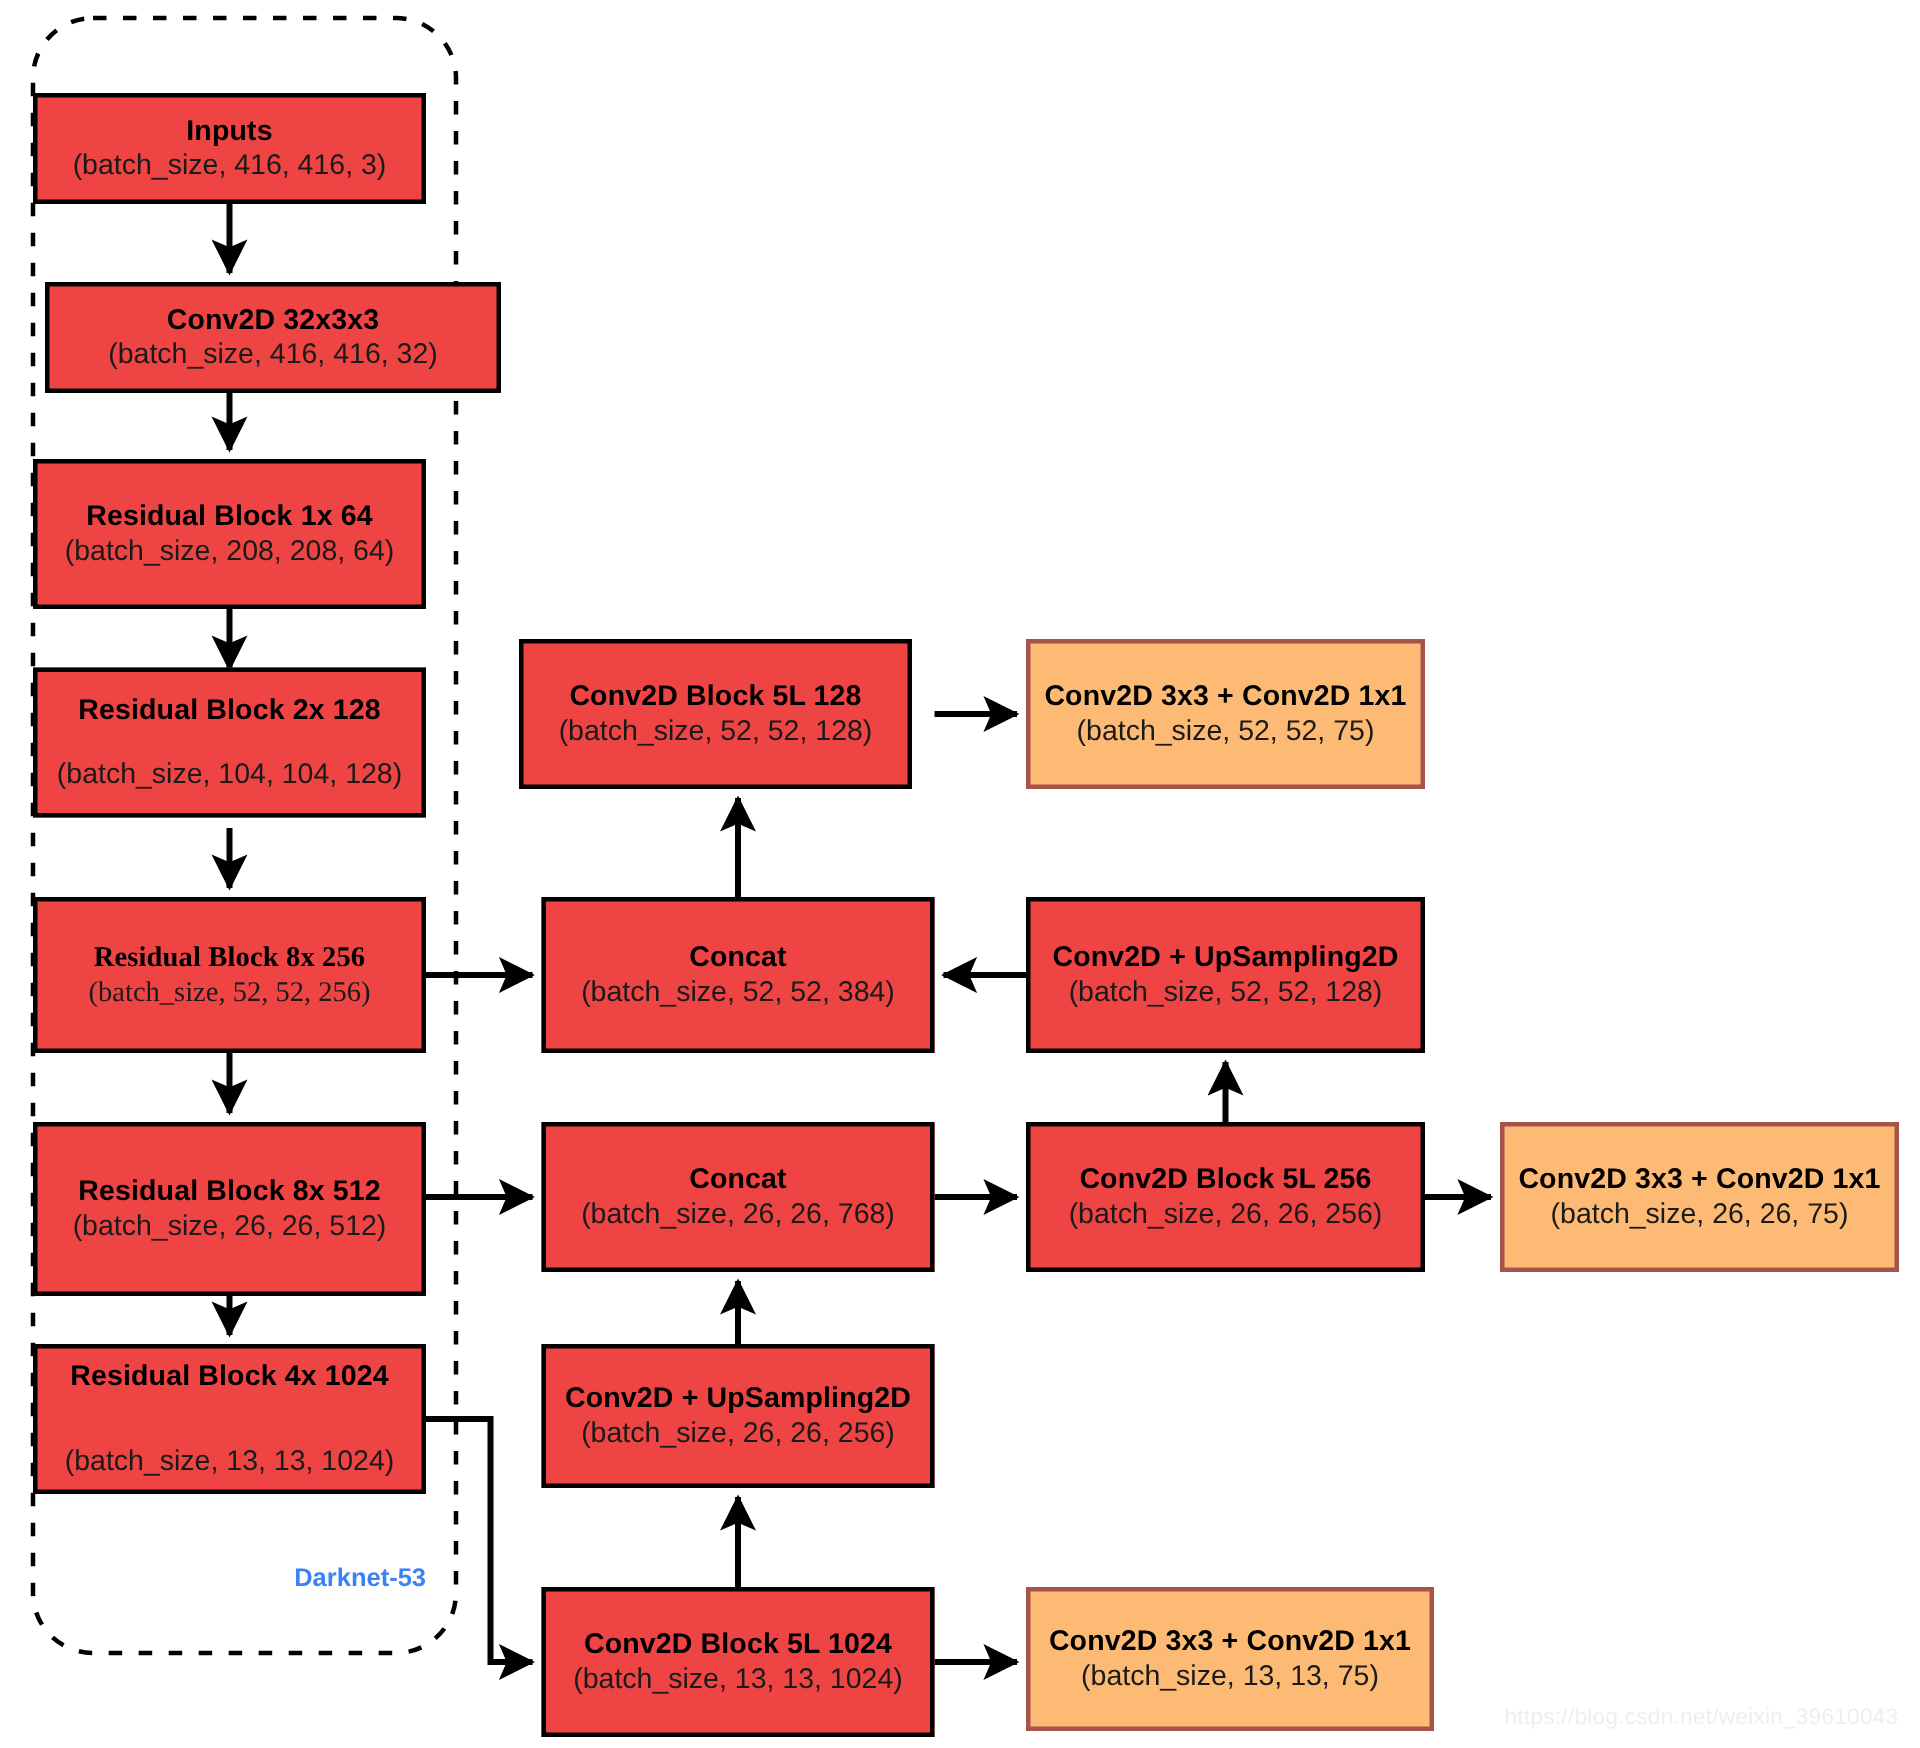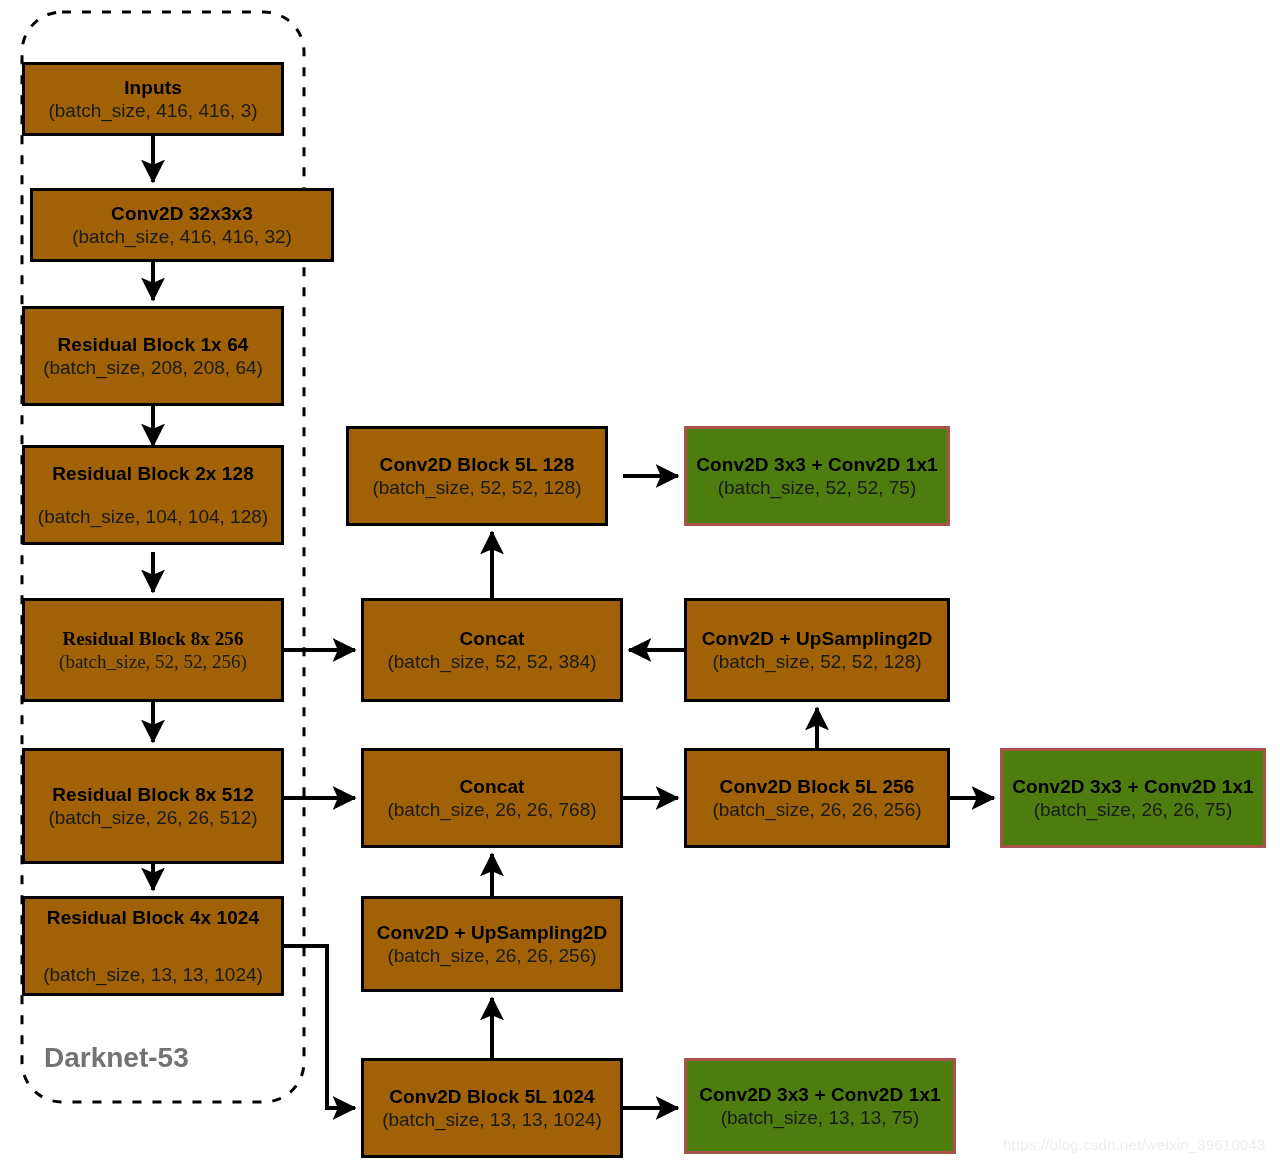--- a/index.html
+++ b/index.html
@@ -23,53 +23,53 @@
   svg.diagram-canvas {
     position: absolute;
     left: 0;
     top: 0;
     width: 1280px;
     height: 1165px;
   }
   .node-box {
     position: absolute;
     box-sizing: border-box;
-    background: #a16207;
+    background: #ef4444;
     border: 3px solid #000000;
     display: flex;
     flex-direction: column;
     align-items: center;
     justify-content: center;
     text-align: center;
     line-height: 1.12;
   }
   .node-box.pink {
-    background: #4d7c0f;
+    background: #fdba74;
     border: 3px solid #a8534a;
   }
   .node-title {
     font-weight: bold;
     font-size: 19px;
     color: #000000;
     letter-spacing: 0.1px;
     white-space: nowrap;
   }
   .node-shape {
     font-weight: normal;
     font-size: 19px;
     color: #1a1a1a;
     white-space: nowrap;
     margin-top: 1px;
   }
   .group-label {
     position: absolute;
     font-weight: bold;
-    font-size: 28px;
-    color: #737373;
-    text-align: left;
+    font-size: 17px;
+    color: #3b82f6;
+    text-align: right;
     white-space: nowrap;
   }
   .watermark {
     position: absolute;
     font-size: 15px;
     color: #eceff1;
     white-space: nowrap;
     letter-spacing: 0.2px;
     user-select: none;
   }

